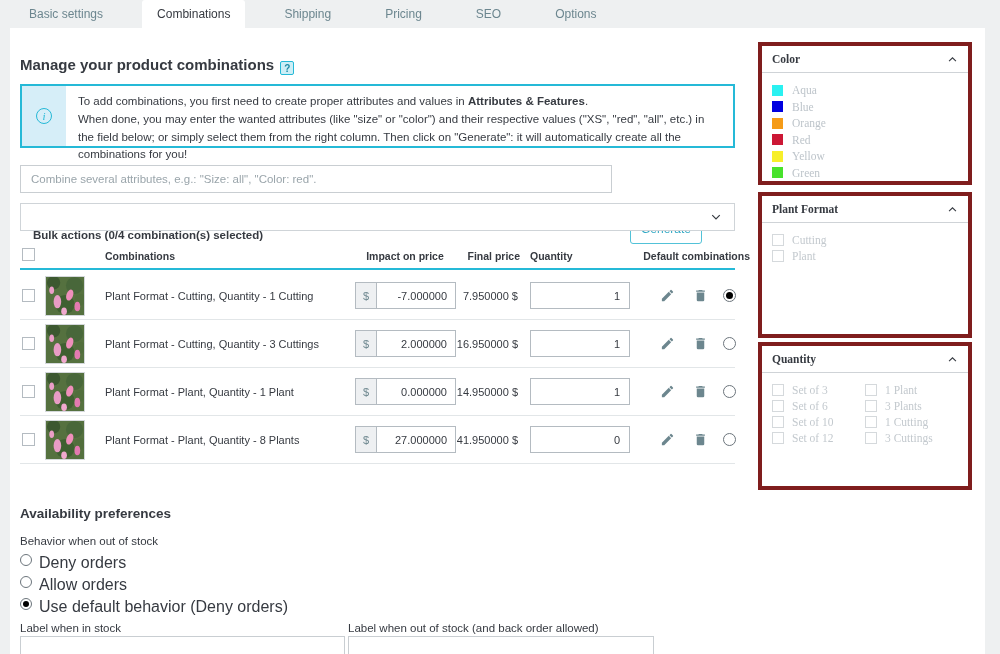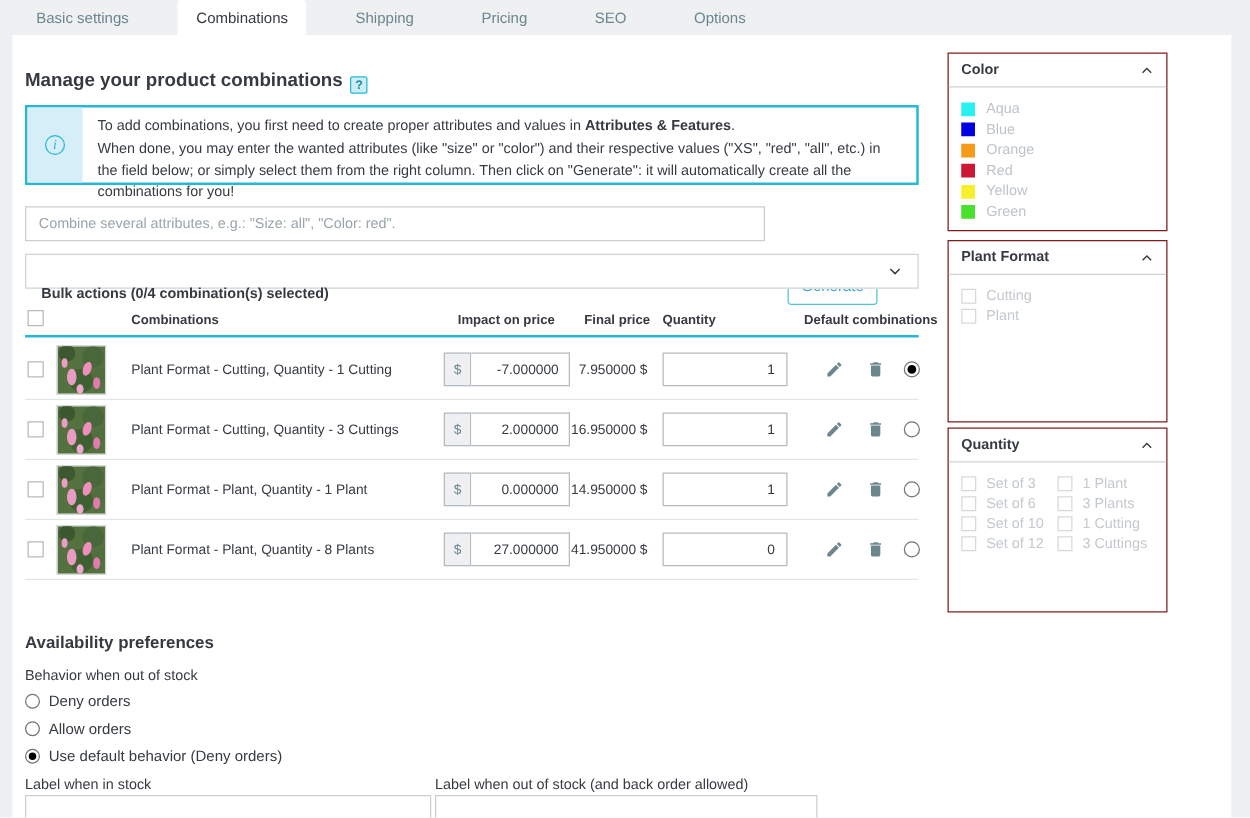--- a/index.html
+++ b/index.html
@@ -98,39 +98,39 @@
     position:absolute; left:703px; top:17px; width:13px; height:13px;
     border:1px solid #6c757c; border-radius:50%; background:#fff; cursor:pointer;
   }
   .radio.checked::after {
     content:""; position:absolute; left:2px; top:2px; width:7px; height:7px;
     border-radius:50%; background:#000;
   }
   
   .avail-title { position:absolute; top:478px; left:0; font-size:13.5px; font-weight:bold; }
   .behavior-lbl { position:absolute; top:507px; left:0; font-size:11.5px; }
-  .avail-opt { position:absolute; left:0; display:flex; align-items:center; font-size:12px; cursor:pointer; }
+  .avail-opt { position:absolute; left:0; display:flex; font-size:16px; cursor:pointer; }
   .avail-opt .r {
     width:12px; height:12px; border:1px solid #6c757c; border-radius:50%; margin-right:7px; position:relative; background:#fff;
   }
   .avail-opt .r.checked::after {
     content:""; position:absolute; left:2px; top:2px; width:6px; height:6px; border-radius:50%; background:#000;
   }
   .opt-0 { top:526px; } .opt-1 { top:548px; } .opt-2 { top:570px; }
   .stock-lbl { position:absolute; font-size:11.5px; top:594px; }
   .stock-lbl.in  { left:0; }
   .stock-lbl.out { left:328px; }
   .stock-input {
     position:absolute; top:608px; height:28px; border:1px solid #c9ced2; background:#fff; outline:none;
   }
   .stock-input.in  { left:0; width:325px; }
   .stock-input.out { left:328px; width:306px; }
   
   .sidebar { position:absolute; top:0; left:748px; width:222px; }
-  .panel { position:absolute; left:0; width:176px; background:#fff; border:1px solid #7f1d1d; }
+  .panel { position:absolute; left:0; width:214px; background:#fff; border:4px solid #7f1d1d;font-family:Liberation Serif, serif; }
   .panel-color { top:14px;  height:143px; }
   .panel-plant { top:164px; height:146px; }
   .panel-qty   { top:314px; height:148px; }
   .panel-hd {
     height:27px; border-bottom:1px solid #cfd3d7; display:flex; align-items:center;
     padding:0 10px; font-size:11.5px; font-weight:bold; color:#363a41; cursor:pointer;
   }
   .panel-hd .sp { flex:1; }
   .panel-body { padding:9px 10px 0 10px; }
   .attr-item { display:flex; align-items:center; height:16.5px; cursor:pointer; }

